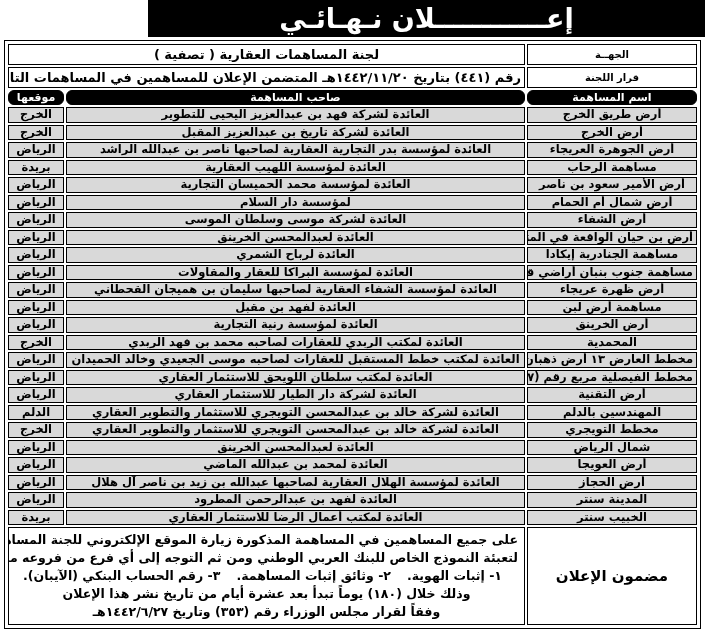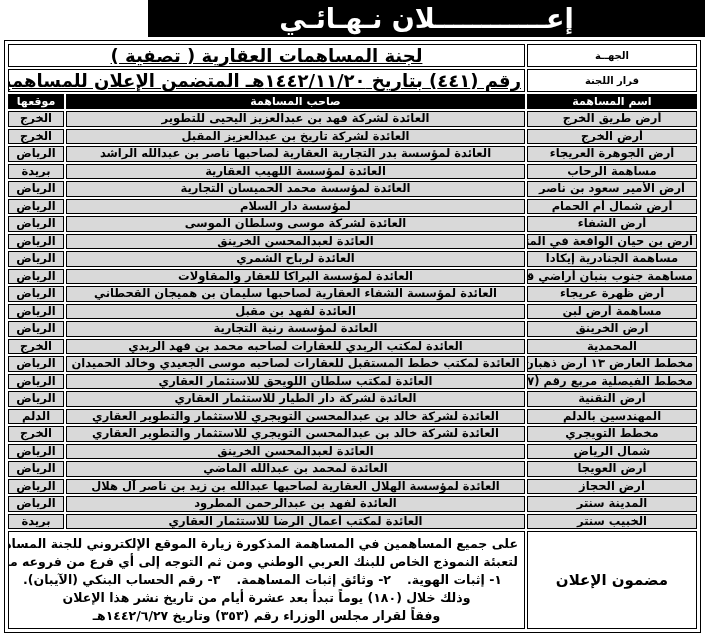--- a/index.html
+++ b/index.html
@@ -42,32 +42,32 @@
     overflow: hidden;
     padding: 0 3px;
   }
   .info-label {
     background: #ffffff;
     font-size: 10px;
     height: 19px;
   }
   .info-value {
     background: #ffffff;
-    font-size: 18px;
+    font-size: 13px;
     height: 19px;
     white-space: nowrap;
-    text-decoration: underline;
   }
   th.col-head {
     background: #000000;
     color: #ffffff;
     font-size: 11px;
     font-weight: bold;
     height: 13px;
     padding: 0;
+    border-radius: 6px;
   }
   td.data {
     background: #d9d9d9;
     font-size: 11.5px;
     height: 13.5px;
     line-height: 1.1;
     white-space: nowrap;
   }
   td.announce-label {
     background: #ffffff;

